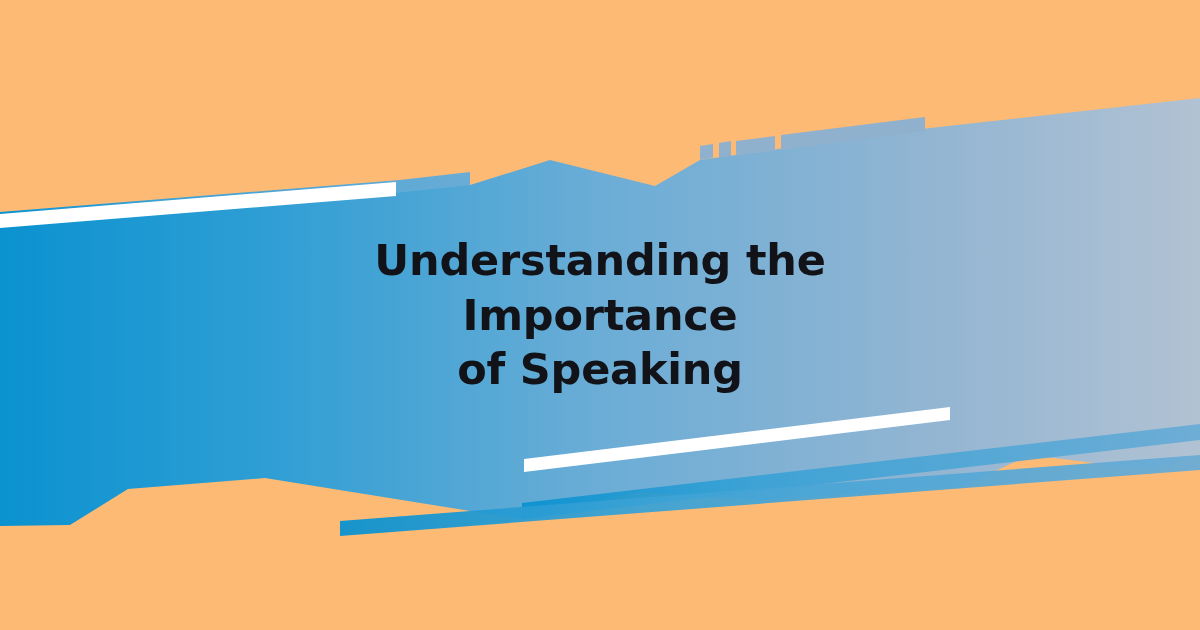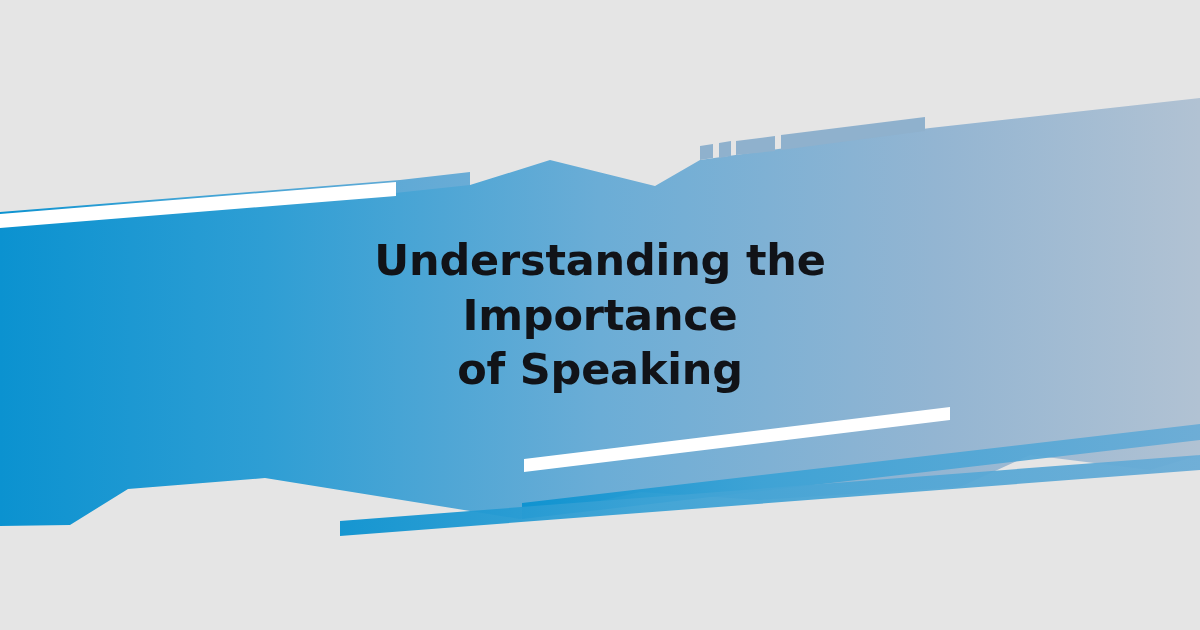--- a/index.html
+++ b/index.html
@@ -11,21 +11,21 @@
   body {
     width: 1200px;
     height: 630px;
     overflow: hidden;
     font-family: "DejaVu Sans", sans-serif;
   }
   #banner {
     position: relative;
     width: 1200px;
     height: 630px;
-    background: #e5e5e5;
+    background: #fdba74;
   }
   #banner-art {
     position: absolute;
     inset: 0;
     width: 1200px;
     height: 630px;
     display: block;
   }
   #title-layer {
     position: absolute;

